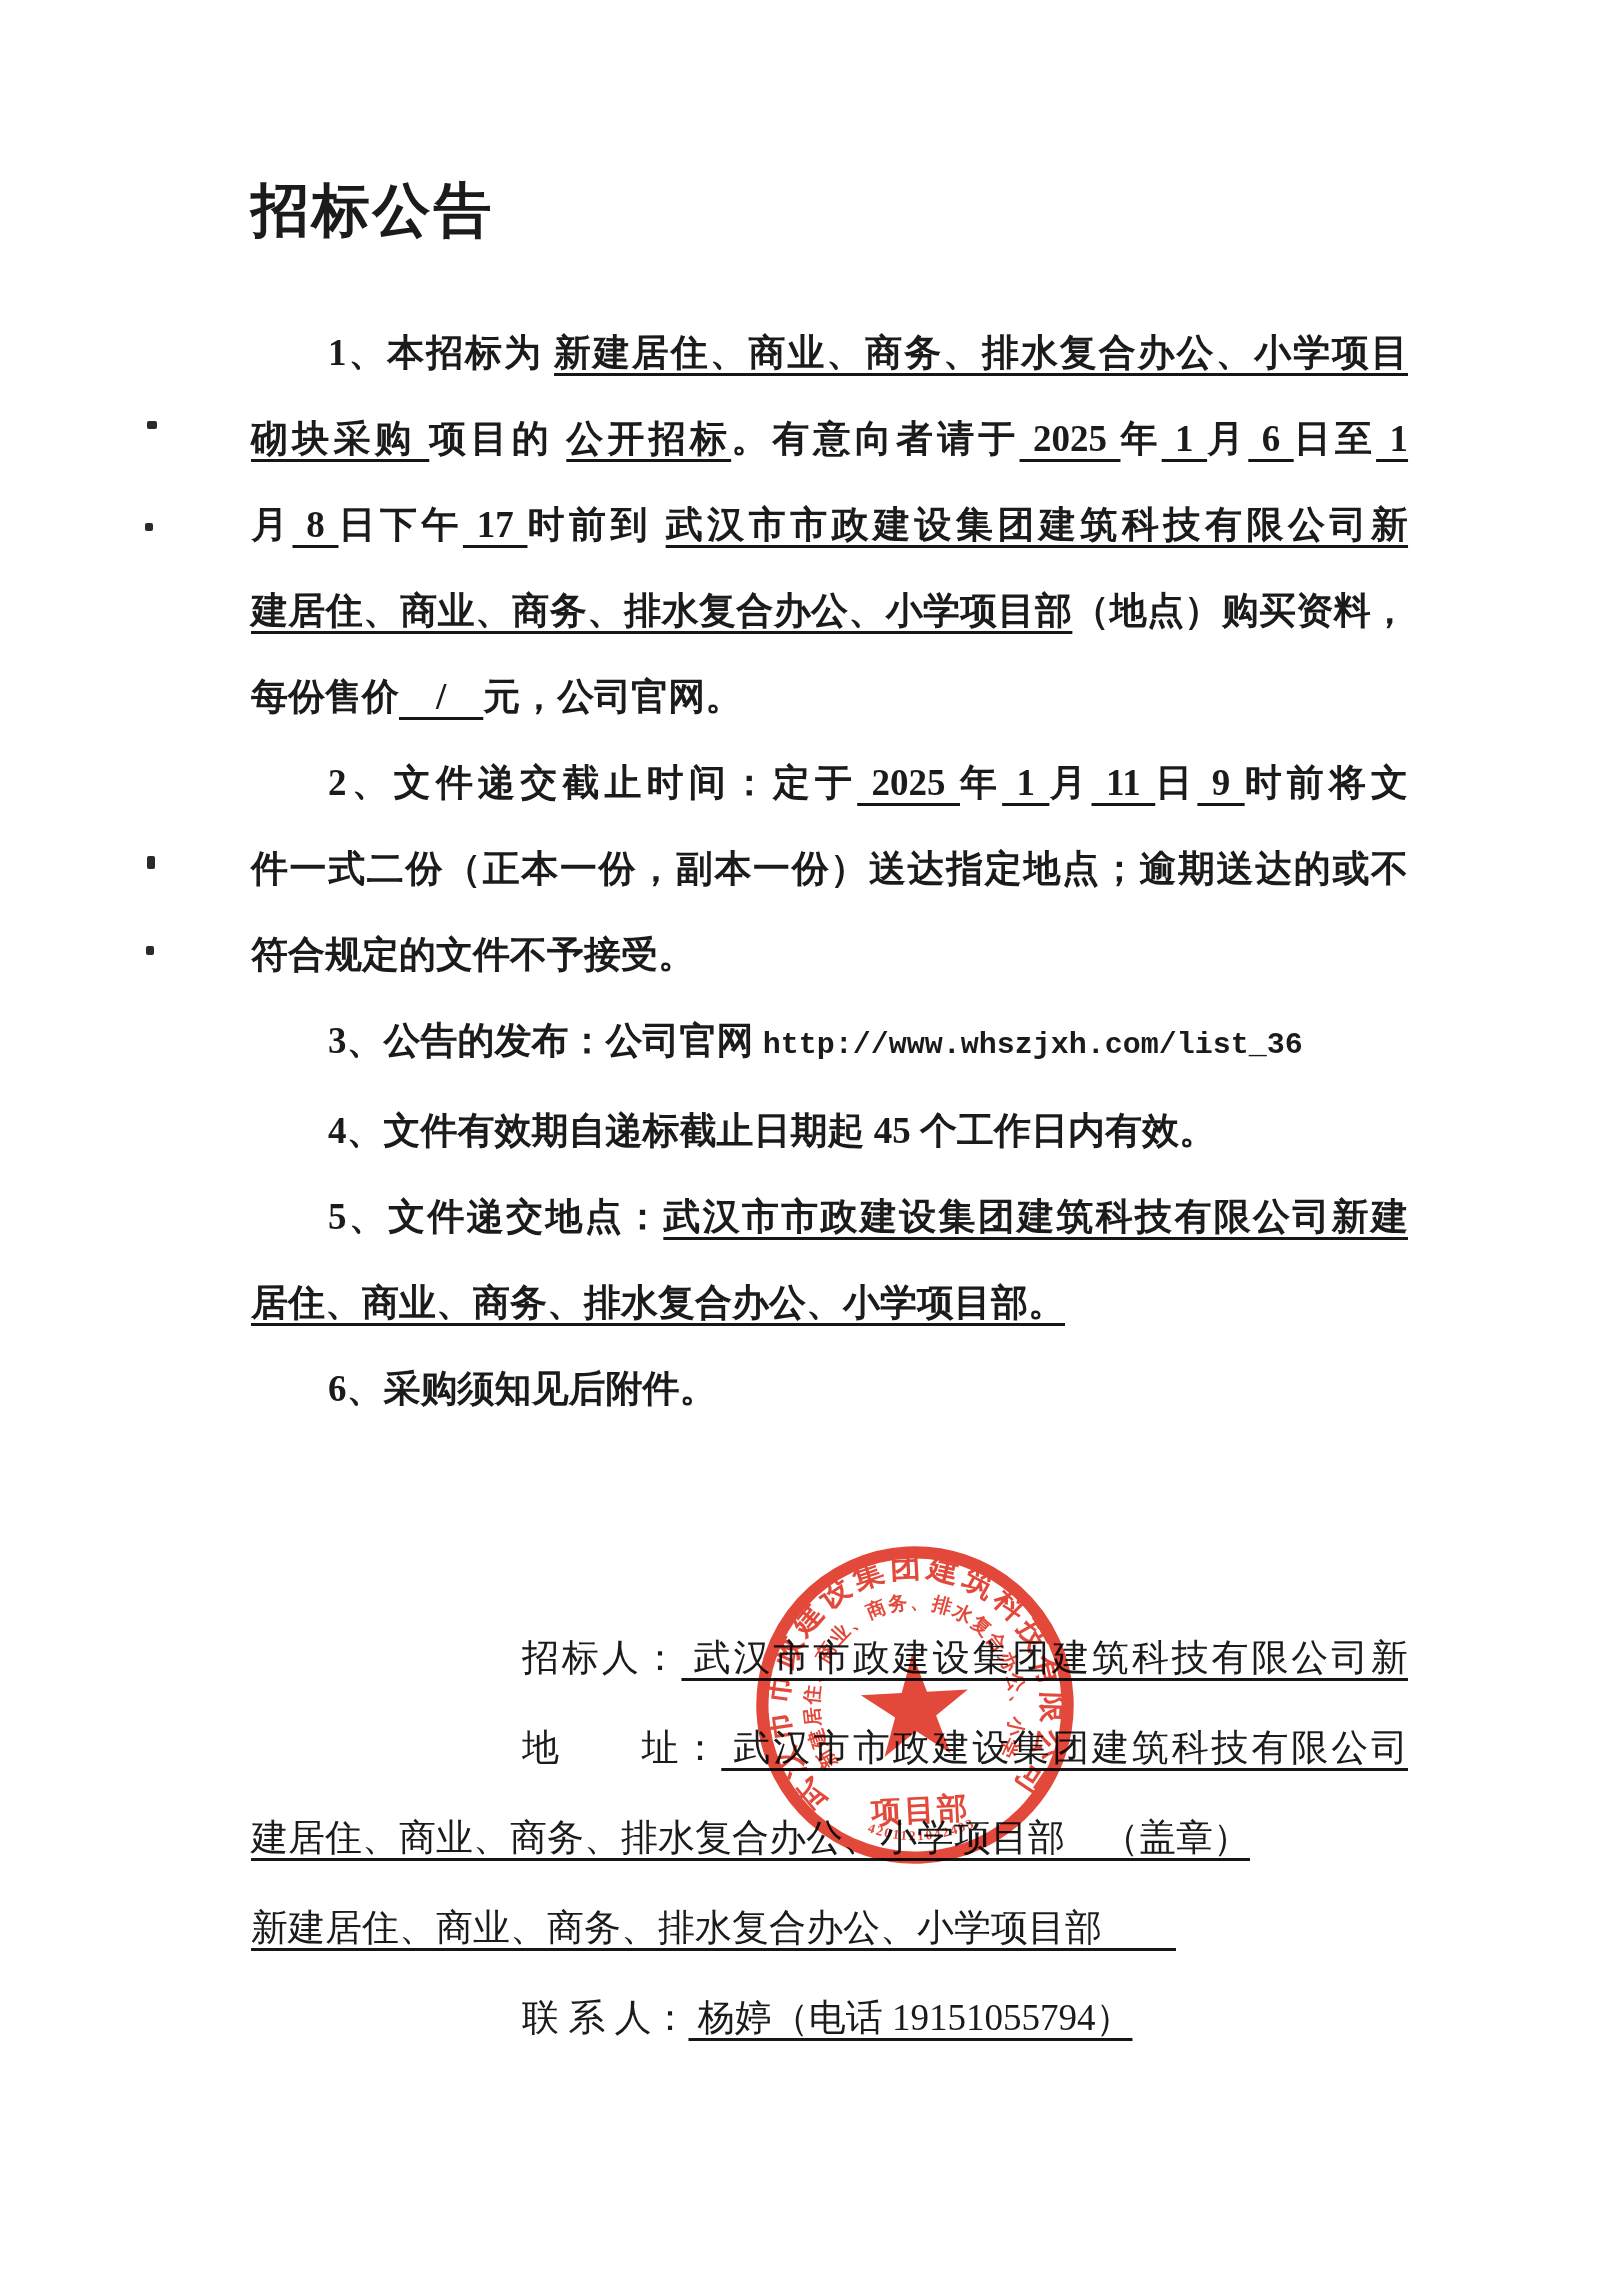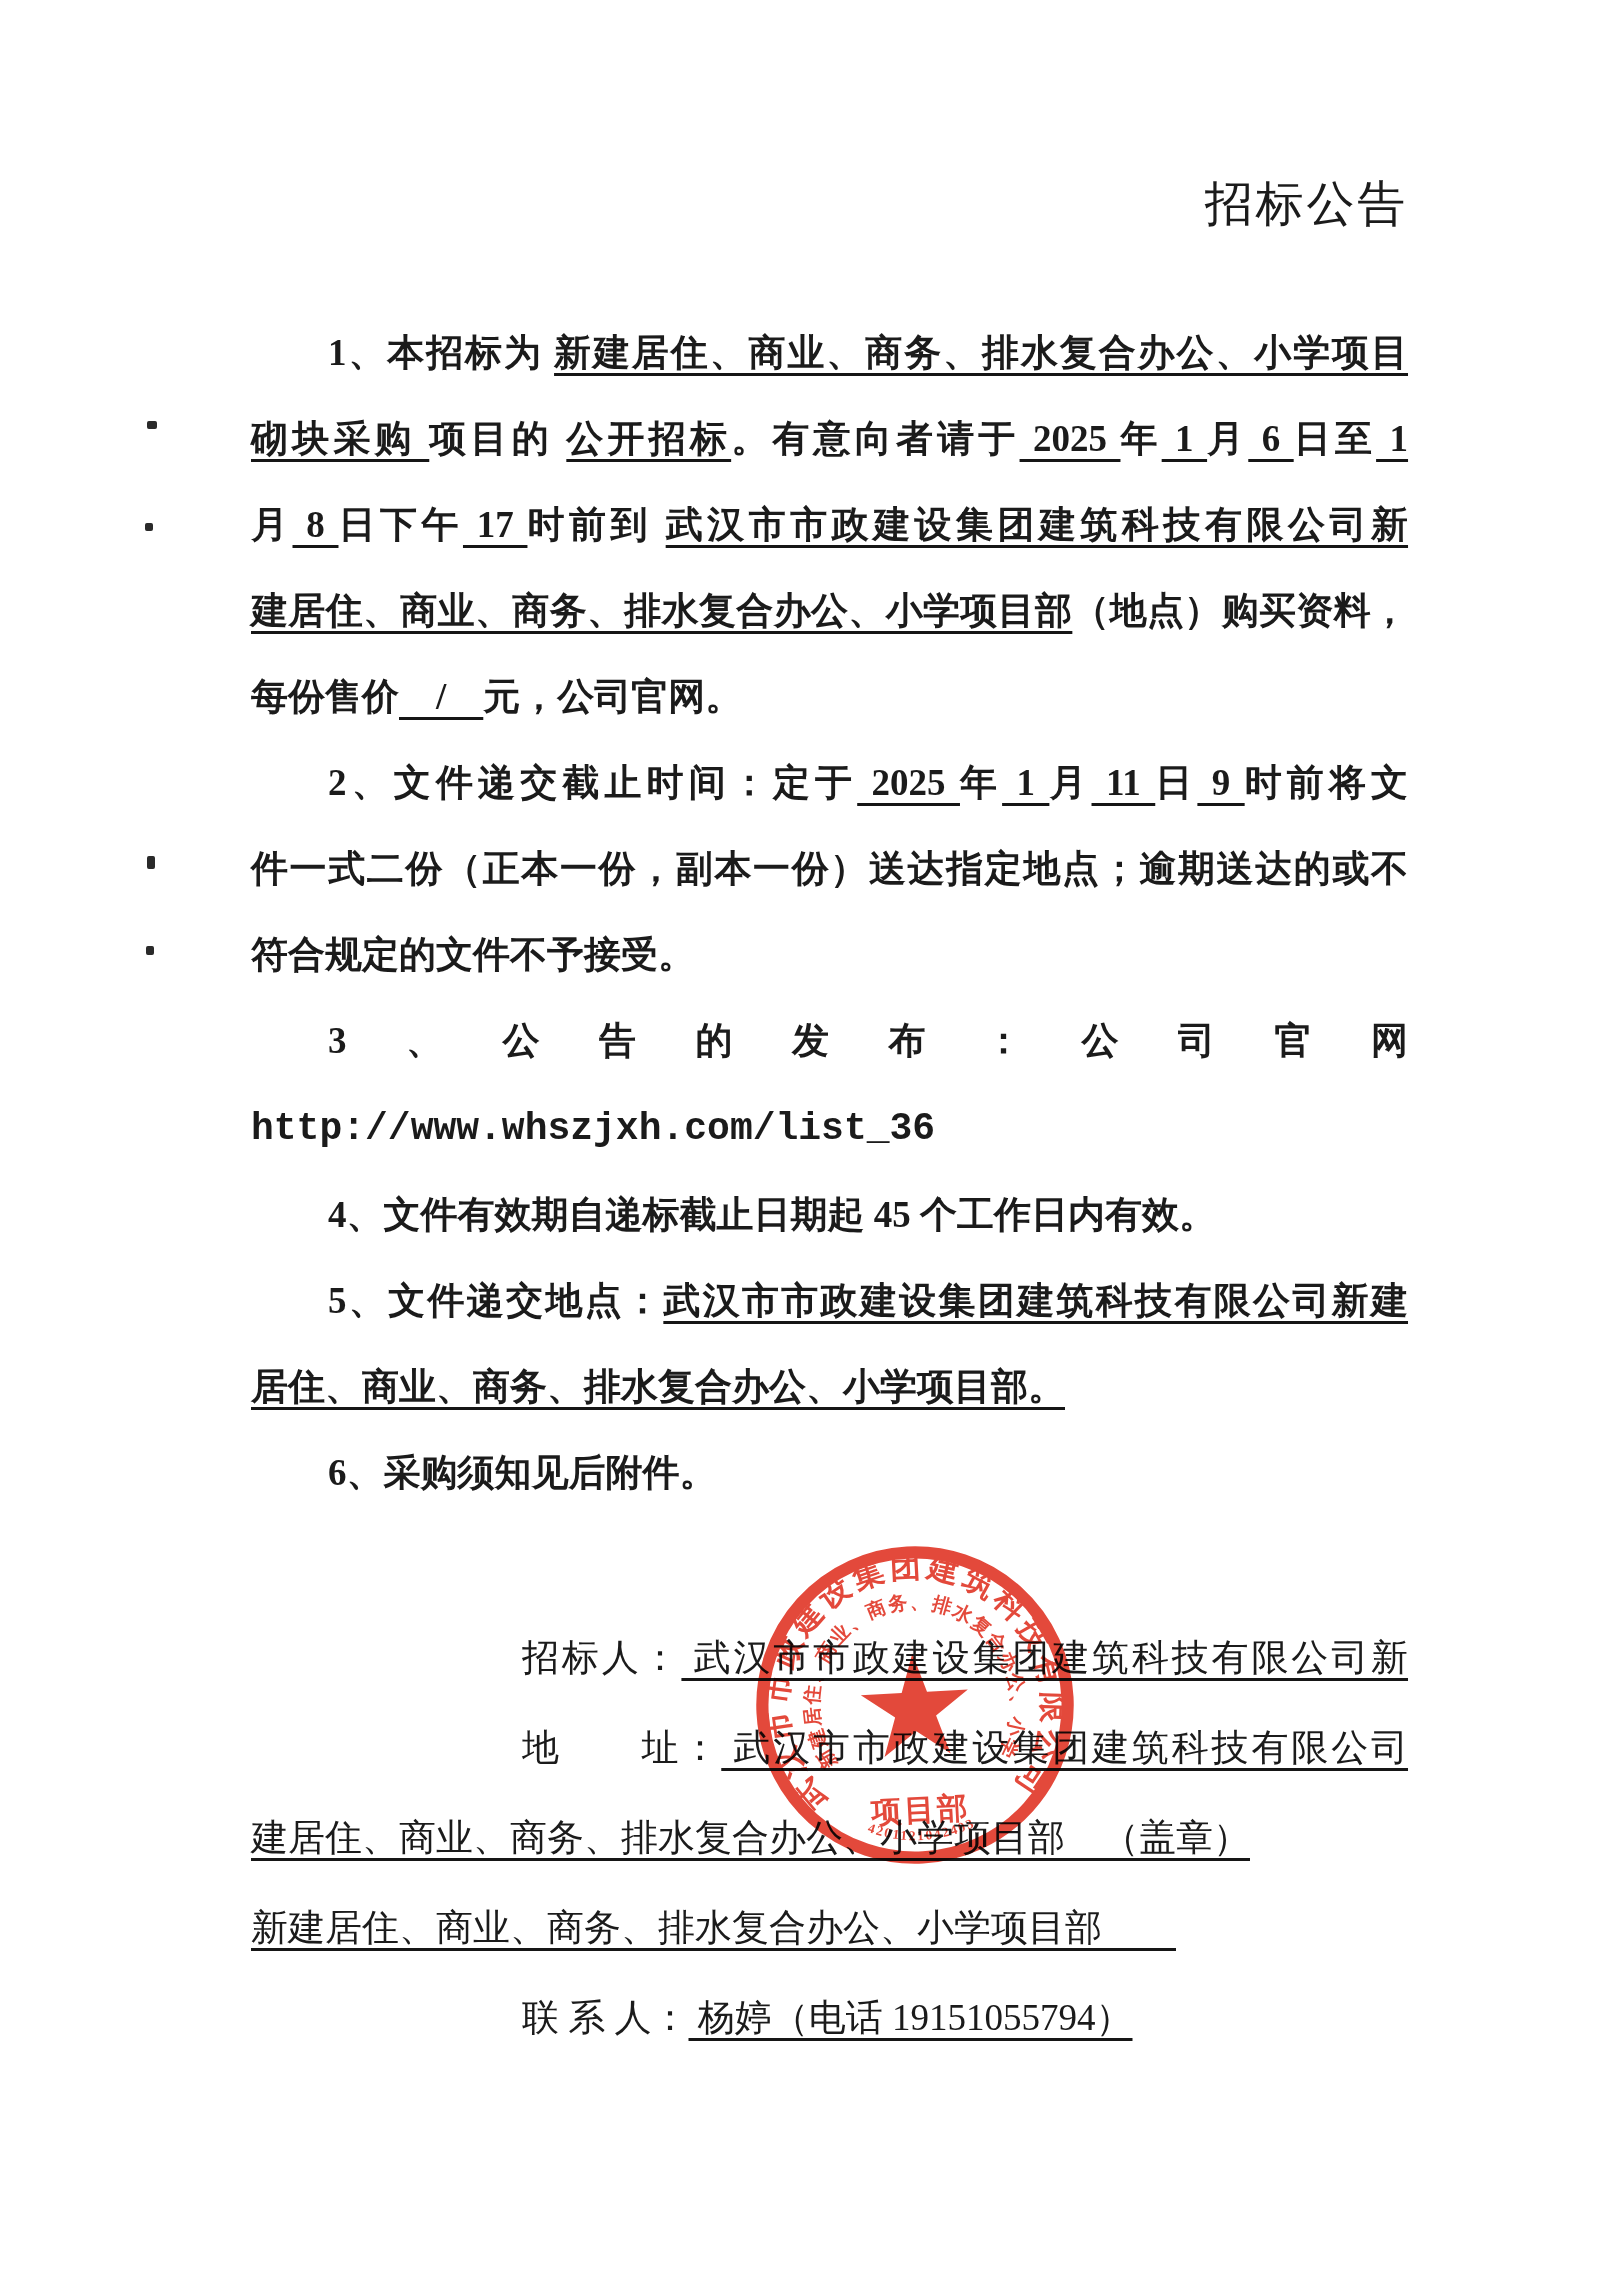--- a/index.html
+++ b/index.html
@@ -3,42 +3,42 @@
 <meta charset="utf-8">
 <style>
   html,body { margin:0; padding:0; background:#ffffff; }
   .page {
     position:relative; width:1619px; height:2273px; background:#ffffff;
     overflow:hidden; font-family:"Liberation Serif", serif; color:#1b1b1b;
     --seal:#e03020;
   }
   .doc-title {
     position:absolute; top:172px; left:251px; width:1157px;
-    text-align:right; font-size:48px; font-weight:400; letter-spacing:2.8px;
+    text-align:left; font-size:58px; font-weight:700; letter-spacing:2.8px;
   }
   .body-text {
     position:absolute; left:251px; top:310px; width:1157px;
     font-size:37px; font-weight:600;
   }
   .signature-block {
     position:absolute; left:251px; top:1613px; width:1157px;
     font-size:37px; font-weight:400;
   }
   .line { line-height:86px; text-align:justify; }
   .signature-block .line { line-height:90px; }
   .line.stretch { text-align-last:justify; }
   .line.indent { text-indent:77px; }
   .line.pad { padding-left:271px; }
   .u {
     text-decoration:underline;
     text-decoration-thickness:3.3px;
     text-underline-offset:8.4px;
     text-decoration-color:#161616;
   }
-  .mono { font-family:"Liberation Mono", monospace; font-size:38px; font-weight:700; }
+  .mono { font-family:"Liberation Mono", monospace; font-size:30px; font-weight:700; }
   .speck { position:absolute; background:#2a2a2a; border-radius:1.9px; }
   .speck.s1 { left:147px; top:421px;  width:10.3px; height:8.4px; }
   .speck.s2 { left:145px; top:523px;  width:8.4px;  height:7.5px; }
   .speck.s3 { left:147px; top:856px;  width:7.5px;  height:13px; }
   .speck.s4 { left:146px; top:946px; width:7.5px;  height:9.4px; }
   
   .stamp {
     position:absolute; left:754px; top:1544px; width:322px; height:322px;
     opacity:.88; mix-blend-mode:multiply; transform:rotate(-3deg);
   }

